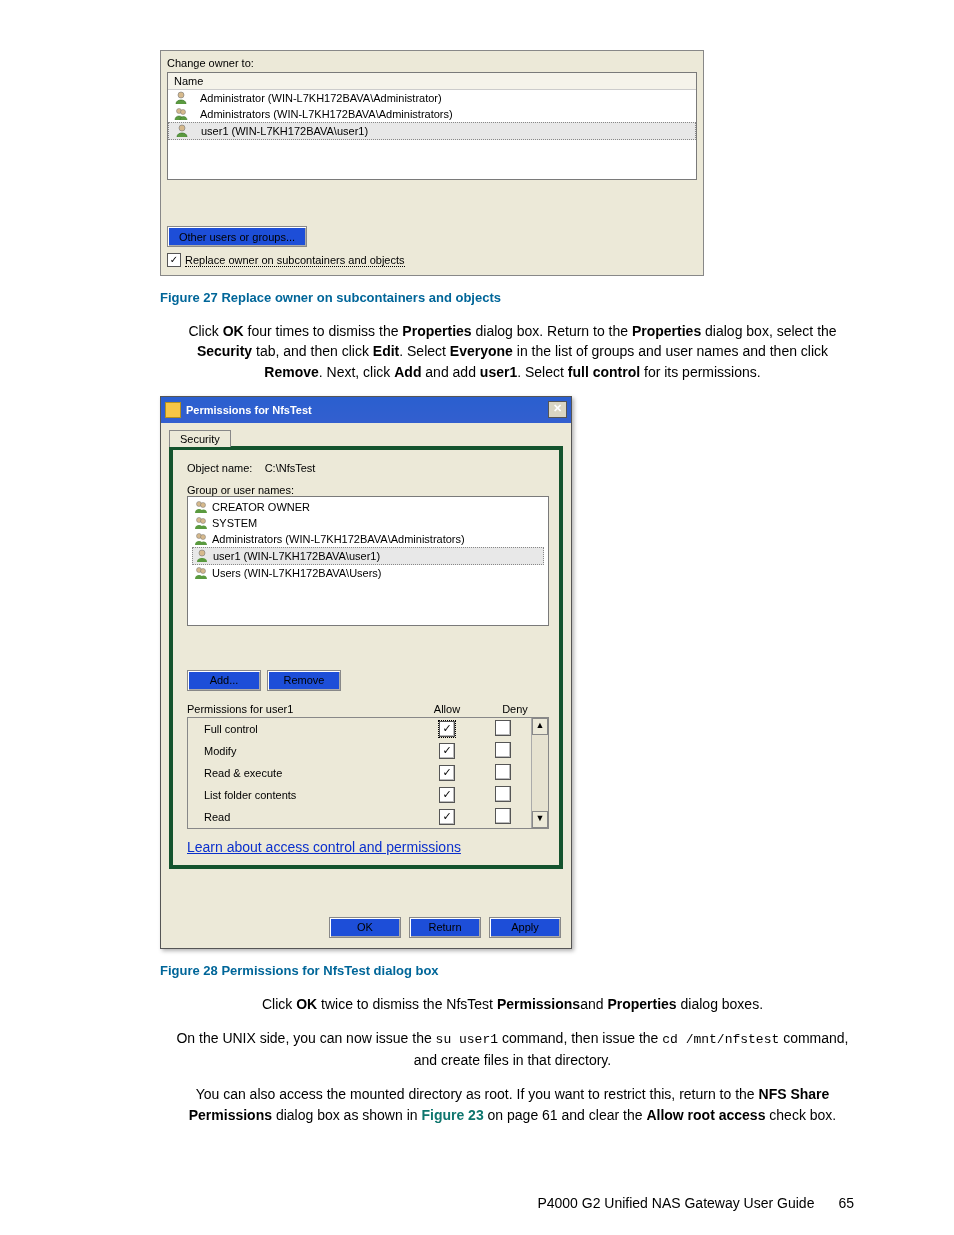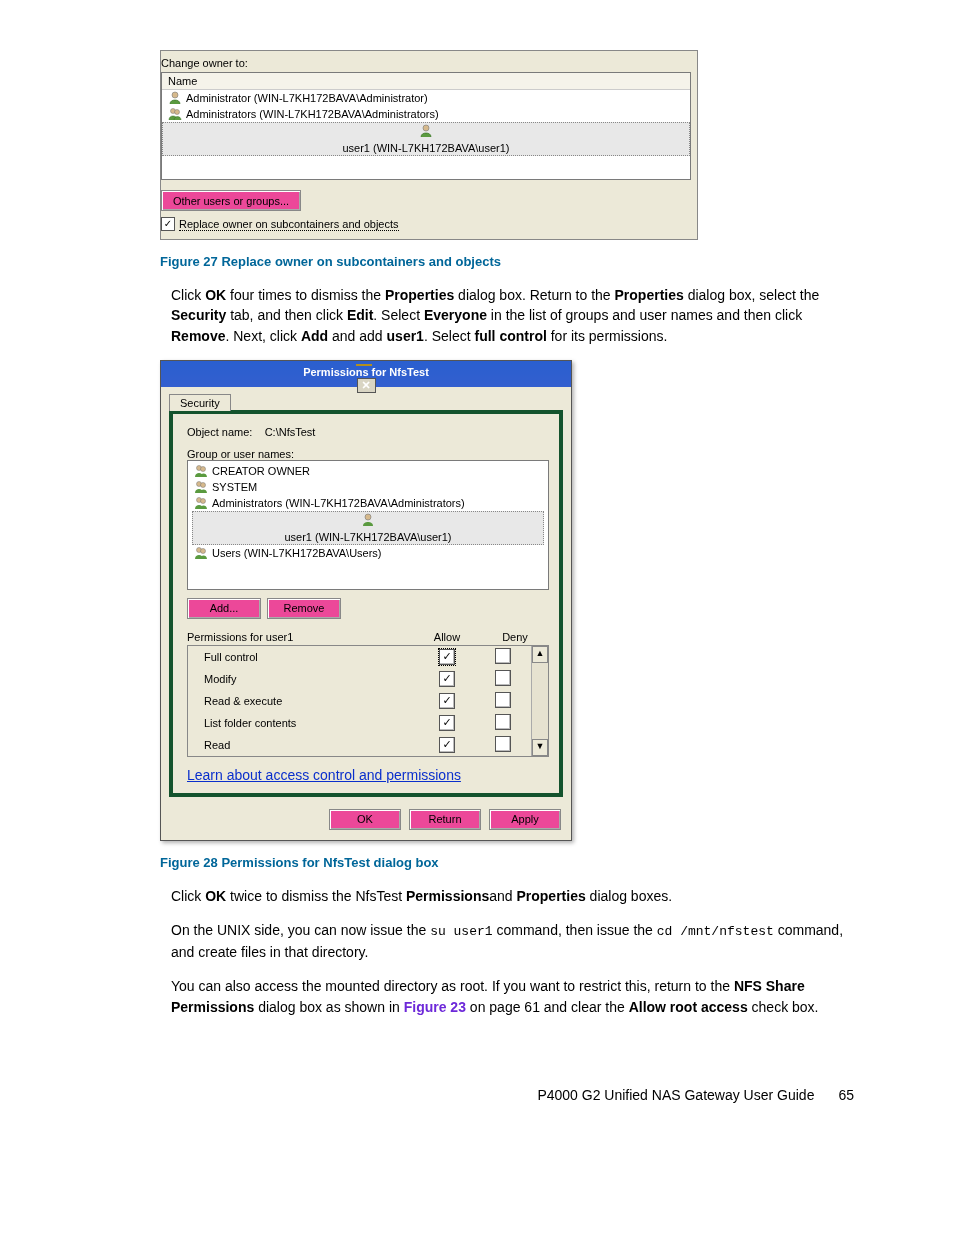--- a/index.html
+++ b/index.html
@@ -15,62 +15,62 @@
     width: 954px;
   }
   .win-box {
     border: 1px solid #888;
     background: #ece9d8;
     font-family: Tahoma, Arial, sans-serif;
     font-size: 11px;
   }
   .owner-box {
     width: 530px;
-    padding: 4px 6px 8px 0;
+    padding: 4px 6px 8px 6px;
   }
   .owner-label {
     margin: 2px 0 3px 0;
   }
   .owner-list {
     background: #fff;
     border: 1px solid #7a7a7a;
     height: 108px;
     box-sizing: border-box;
   }
   .owner-list-header {
     border-bottom: 1px solid #ccc;
     padding: 2px 6px;
     background: #f5f3ea;
   }
   .owner-item {
     display: flex;
     align-items: center;
-    gap: 4px;
+    gap: 12px;
     padding: 1px 6px;
   }
   .sel {
     background: #e8e8e8;
     border: 1px dotted #888;
-    flex-direction: column;
   }
   .icon-user, .icon-users {
     width: 14px; height: 14px; flex: 0 0 14px;
   }
   .icon-user svg, .icon-users svg { width:14px; height:14px; display:block; }
   .win-btn {
-    background: #ec4899;
+    background: #1d4ed8;
     border: 1px solid #888;
     box-shadow: inset 1px 1px 0 #fff, inset -1px -1px 0 #aaa;
     padding: 2px 8px;
     font-family: Tahoma, Arial, sans-serif;
     font-size: 11px;
     min-width: 110px;
     height: 21px;
     box-sizing: border-box;
     text-align: center;
+    margin-top: 36px;
   }
   .chk-row {
     display: flex;
     align-items: center;
     gap: 4px;
     margin-top: 6px;
   }
   .chk {
     width: 12px; height: 12px; border:1px solid #555; background:#fff;
     display:flex; align-items:center; justify-content:center;
@@ -79,43 +79,43 @@
   .fig-caption {
     color: #006699;
     font-weight: bold;
     font-size: 13px;
     margin: 14px 0 16px 0;
   }
   .body-text {
     font-size: 14px;
     line-height: 1.45;
     margin: 0 0 14px 11px;
+    text-align: center;
   }
   .body-text b { font-weight: bold; }
   .mono { font-family: "Courier New", monospace; font-size: 13px; }
-  .link { color: #6d28d9; font-weight: bold; }
+  .link { color: #0f766e; font-weight: bold; }
 
   
   .perm-dialog {
     width: 410px;
     font-family: Tahoma, Arial, sans-serif;
     font-size: 11px;
     background: #ece9d8;
     border: 1px solid #555;
     box-shadow: 2px 2px 4px rgba(0,0,0,0.3);
   }
   .titlebar {
     background: linear-gradient(#2a5fcf,#335fcf);
     color: #fff;
     font-weight: bold;
     display: flex;
     align-items: center;
     padding: 3px 4px;
     height: 20px;
-    flex-direction: column;
   }
   .titlebar .ti {
     width: 14px; height: 14px;
     background: #f7c645;
     border:1px solid #b38f1e;
     margin-right: 5px;
   }
   .titlebar .spacer { flex: 1; }
   .close-btn {
     width: 17px; height: 15px;

